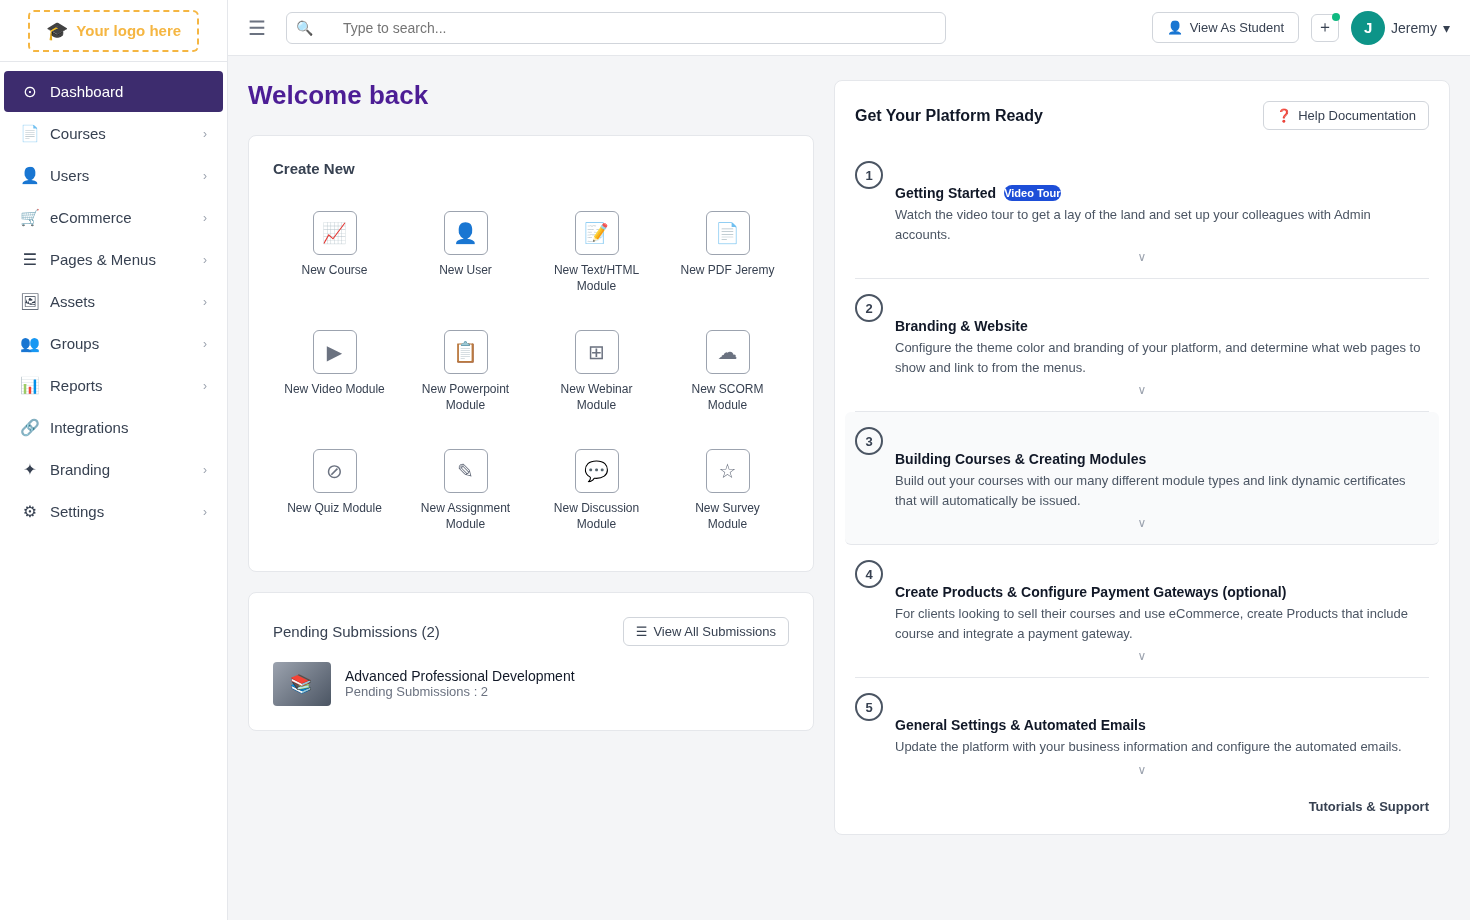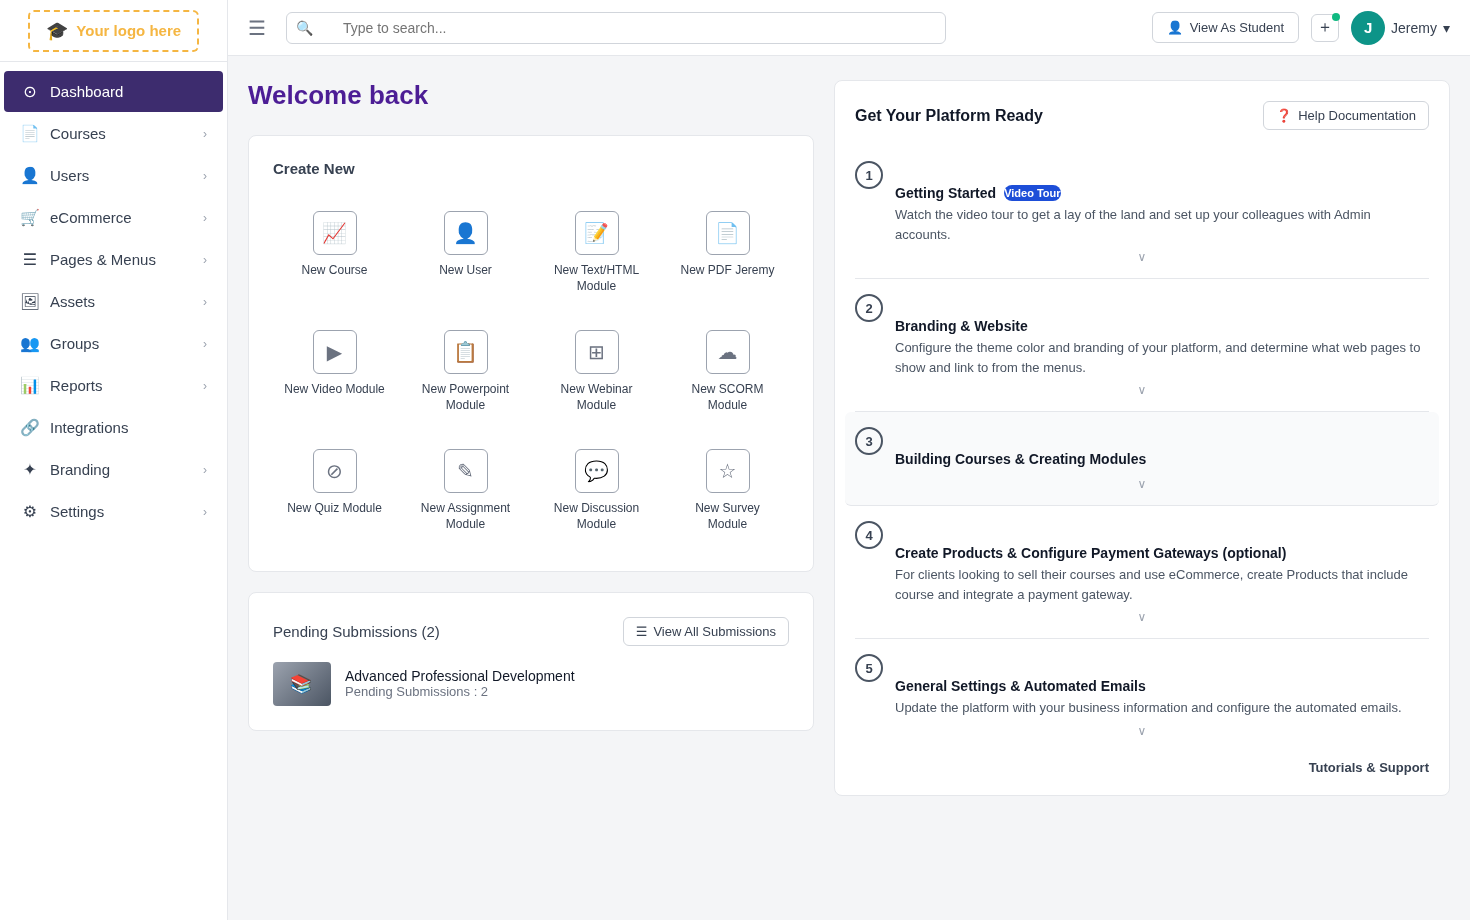--- a/index.html
+++ b/index.html
@@ -557,20 +557,21 @@
     <div class="step-chevron">∨</div>
   </div>
             <div class="step-item active">
     <div class="step-header">
       <div class="step-number">3</div>
       <div class="step-content">
         <div class="step-title-row">
           <span class="step-title">Building Courses &amp; Creating Modules</span>
 
         </div>
+        <div class="step-desc">Build out your courses with our many different module types and link dynamic certificates that will automatically be issued.</div>
       </div>
     </div>
     <div class="step-chevron">∨</div>
   </div>
             <div class="step-item">
     <div class="step-header">
       <div class="step-number">4</div>
       <div class="step-content">
         <div class="step-title-row">
           <span class="step-title">Create Products &amp; Configure Payment Gateways (optional)</span>

